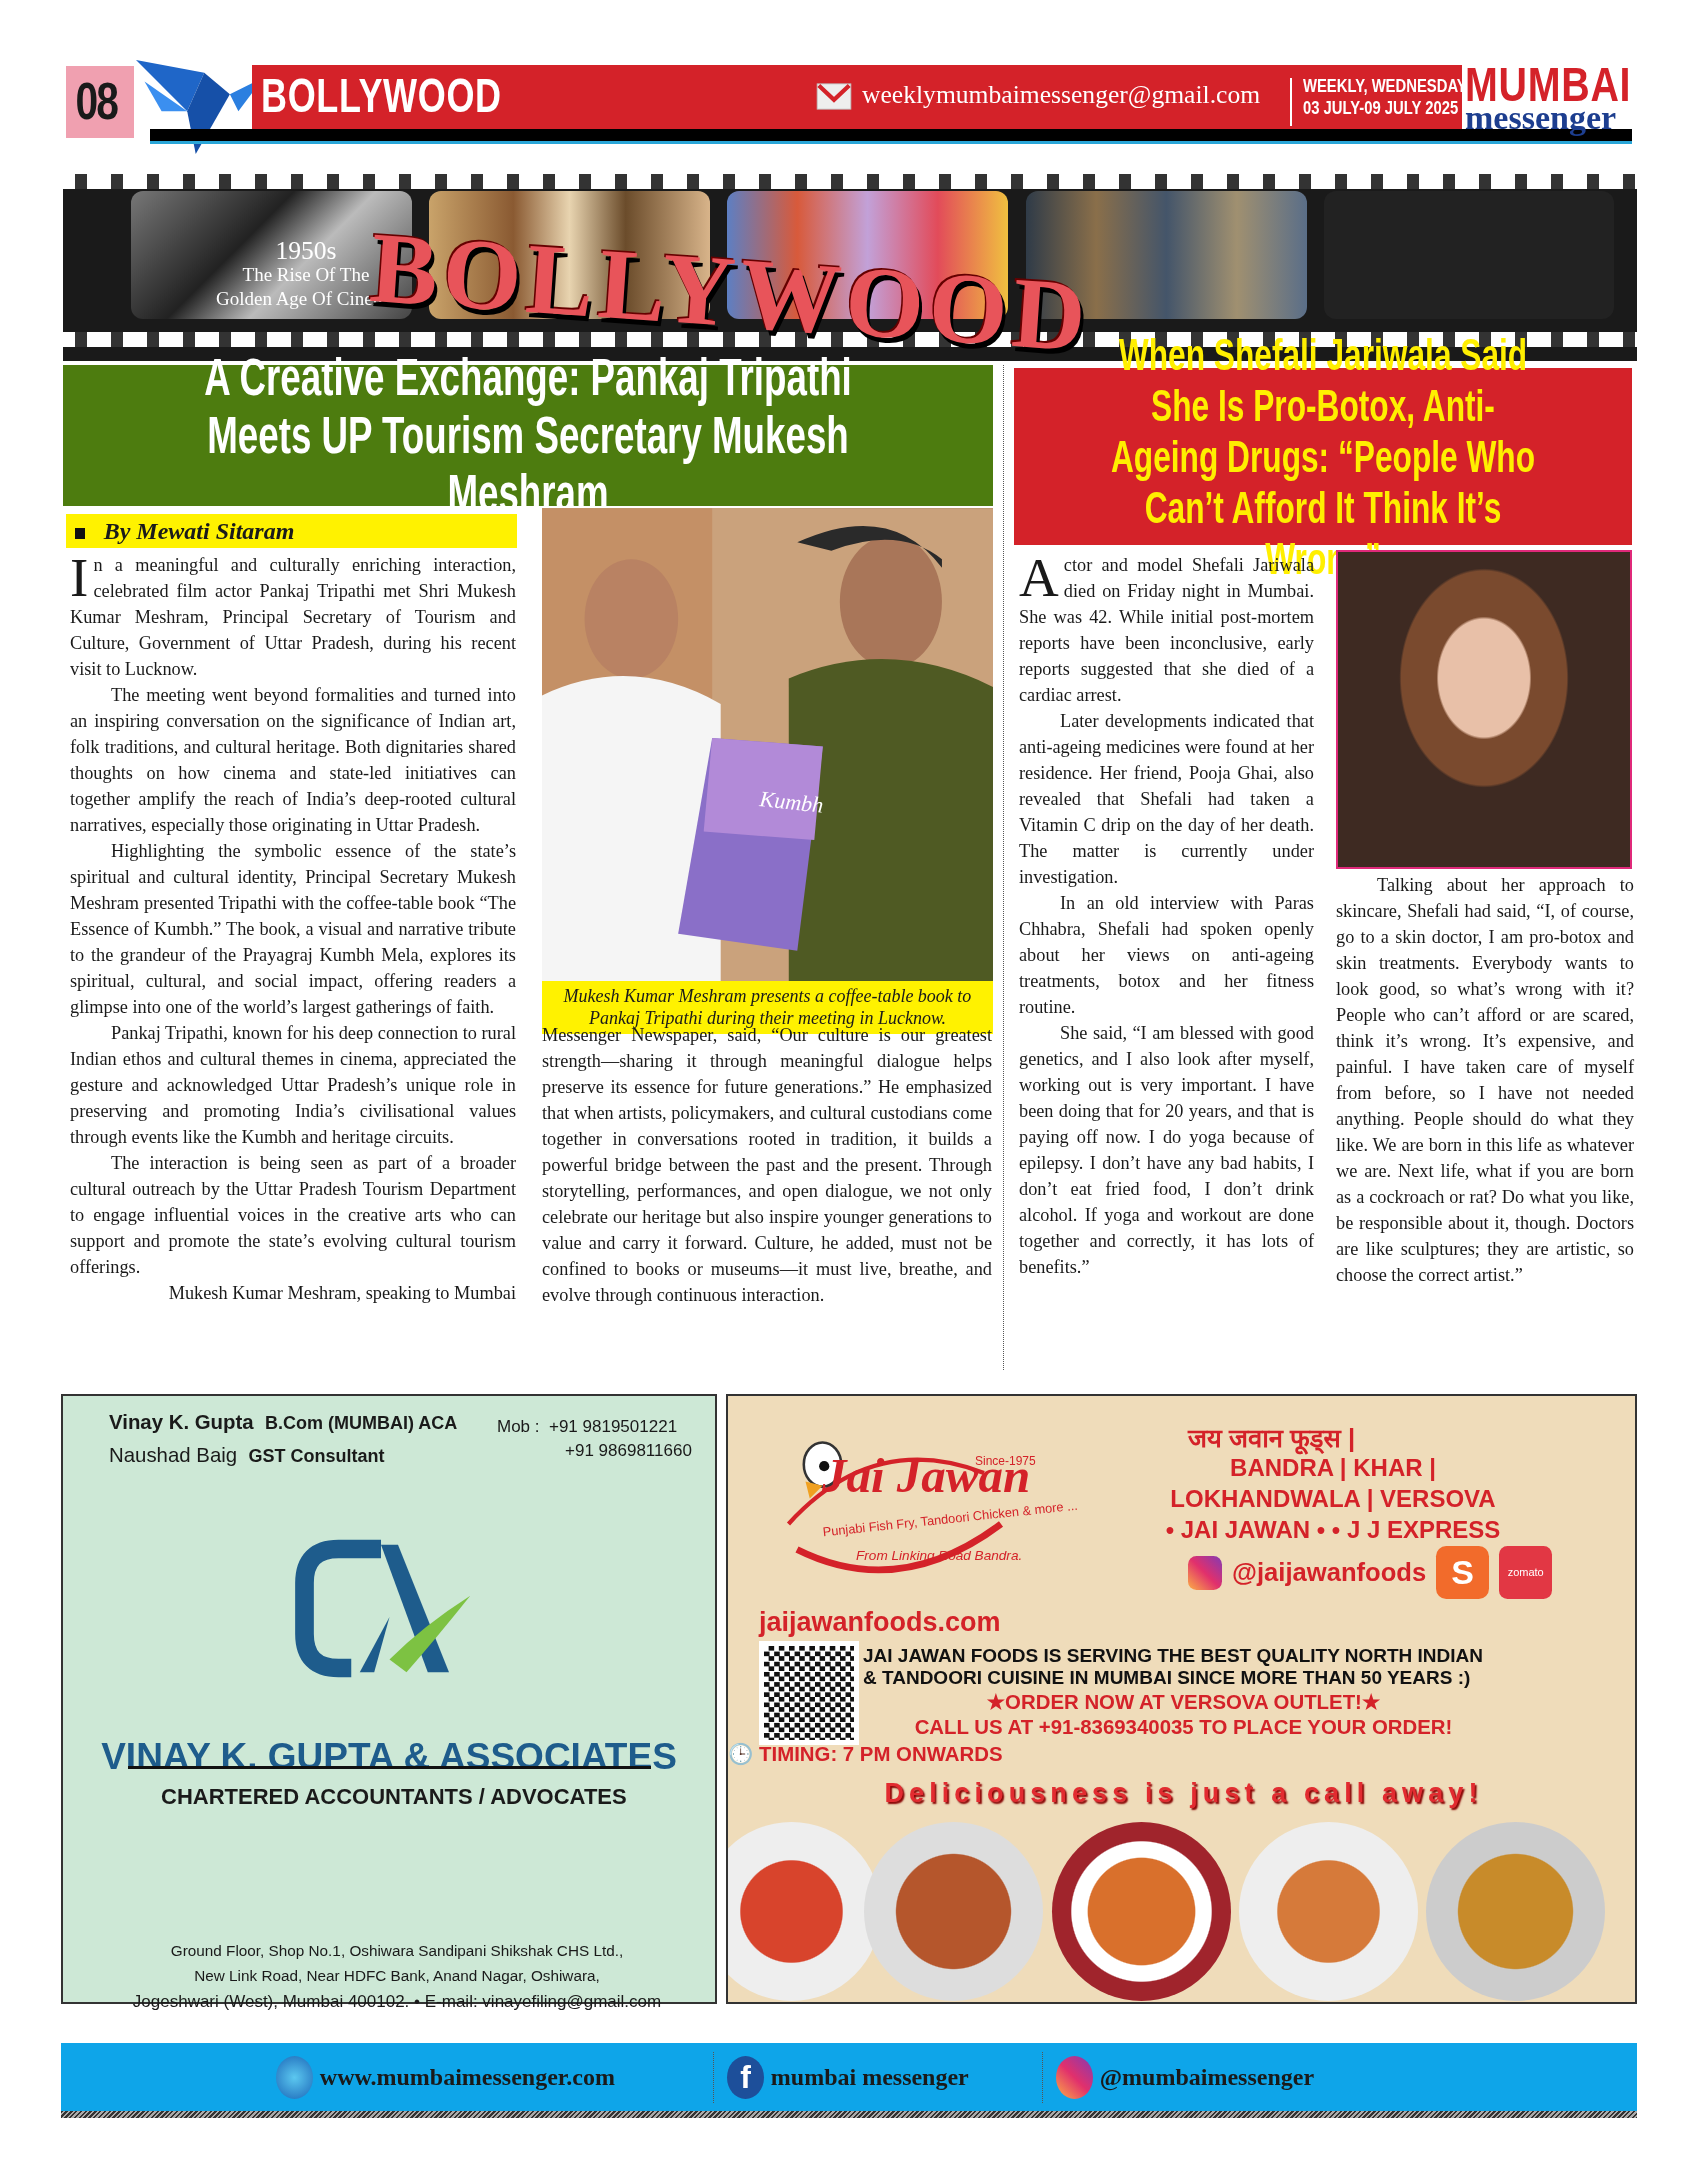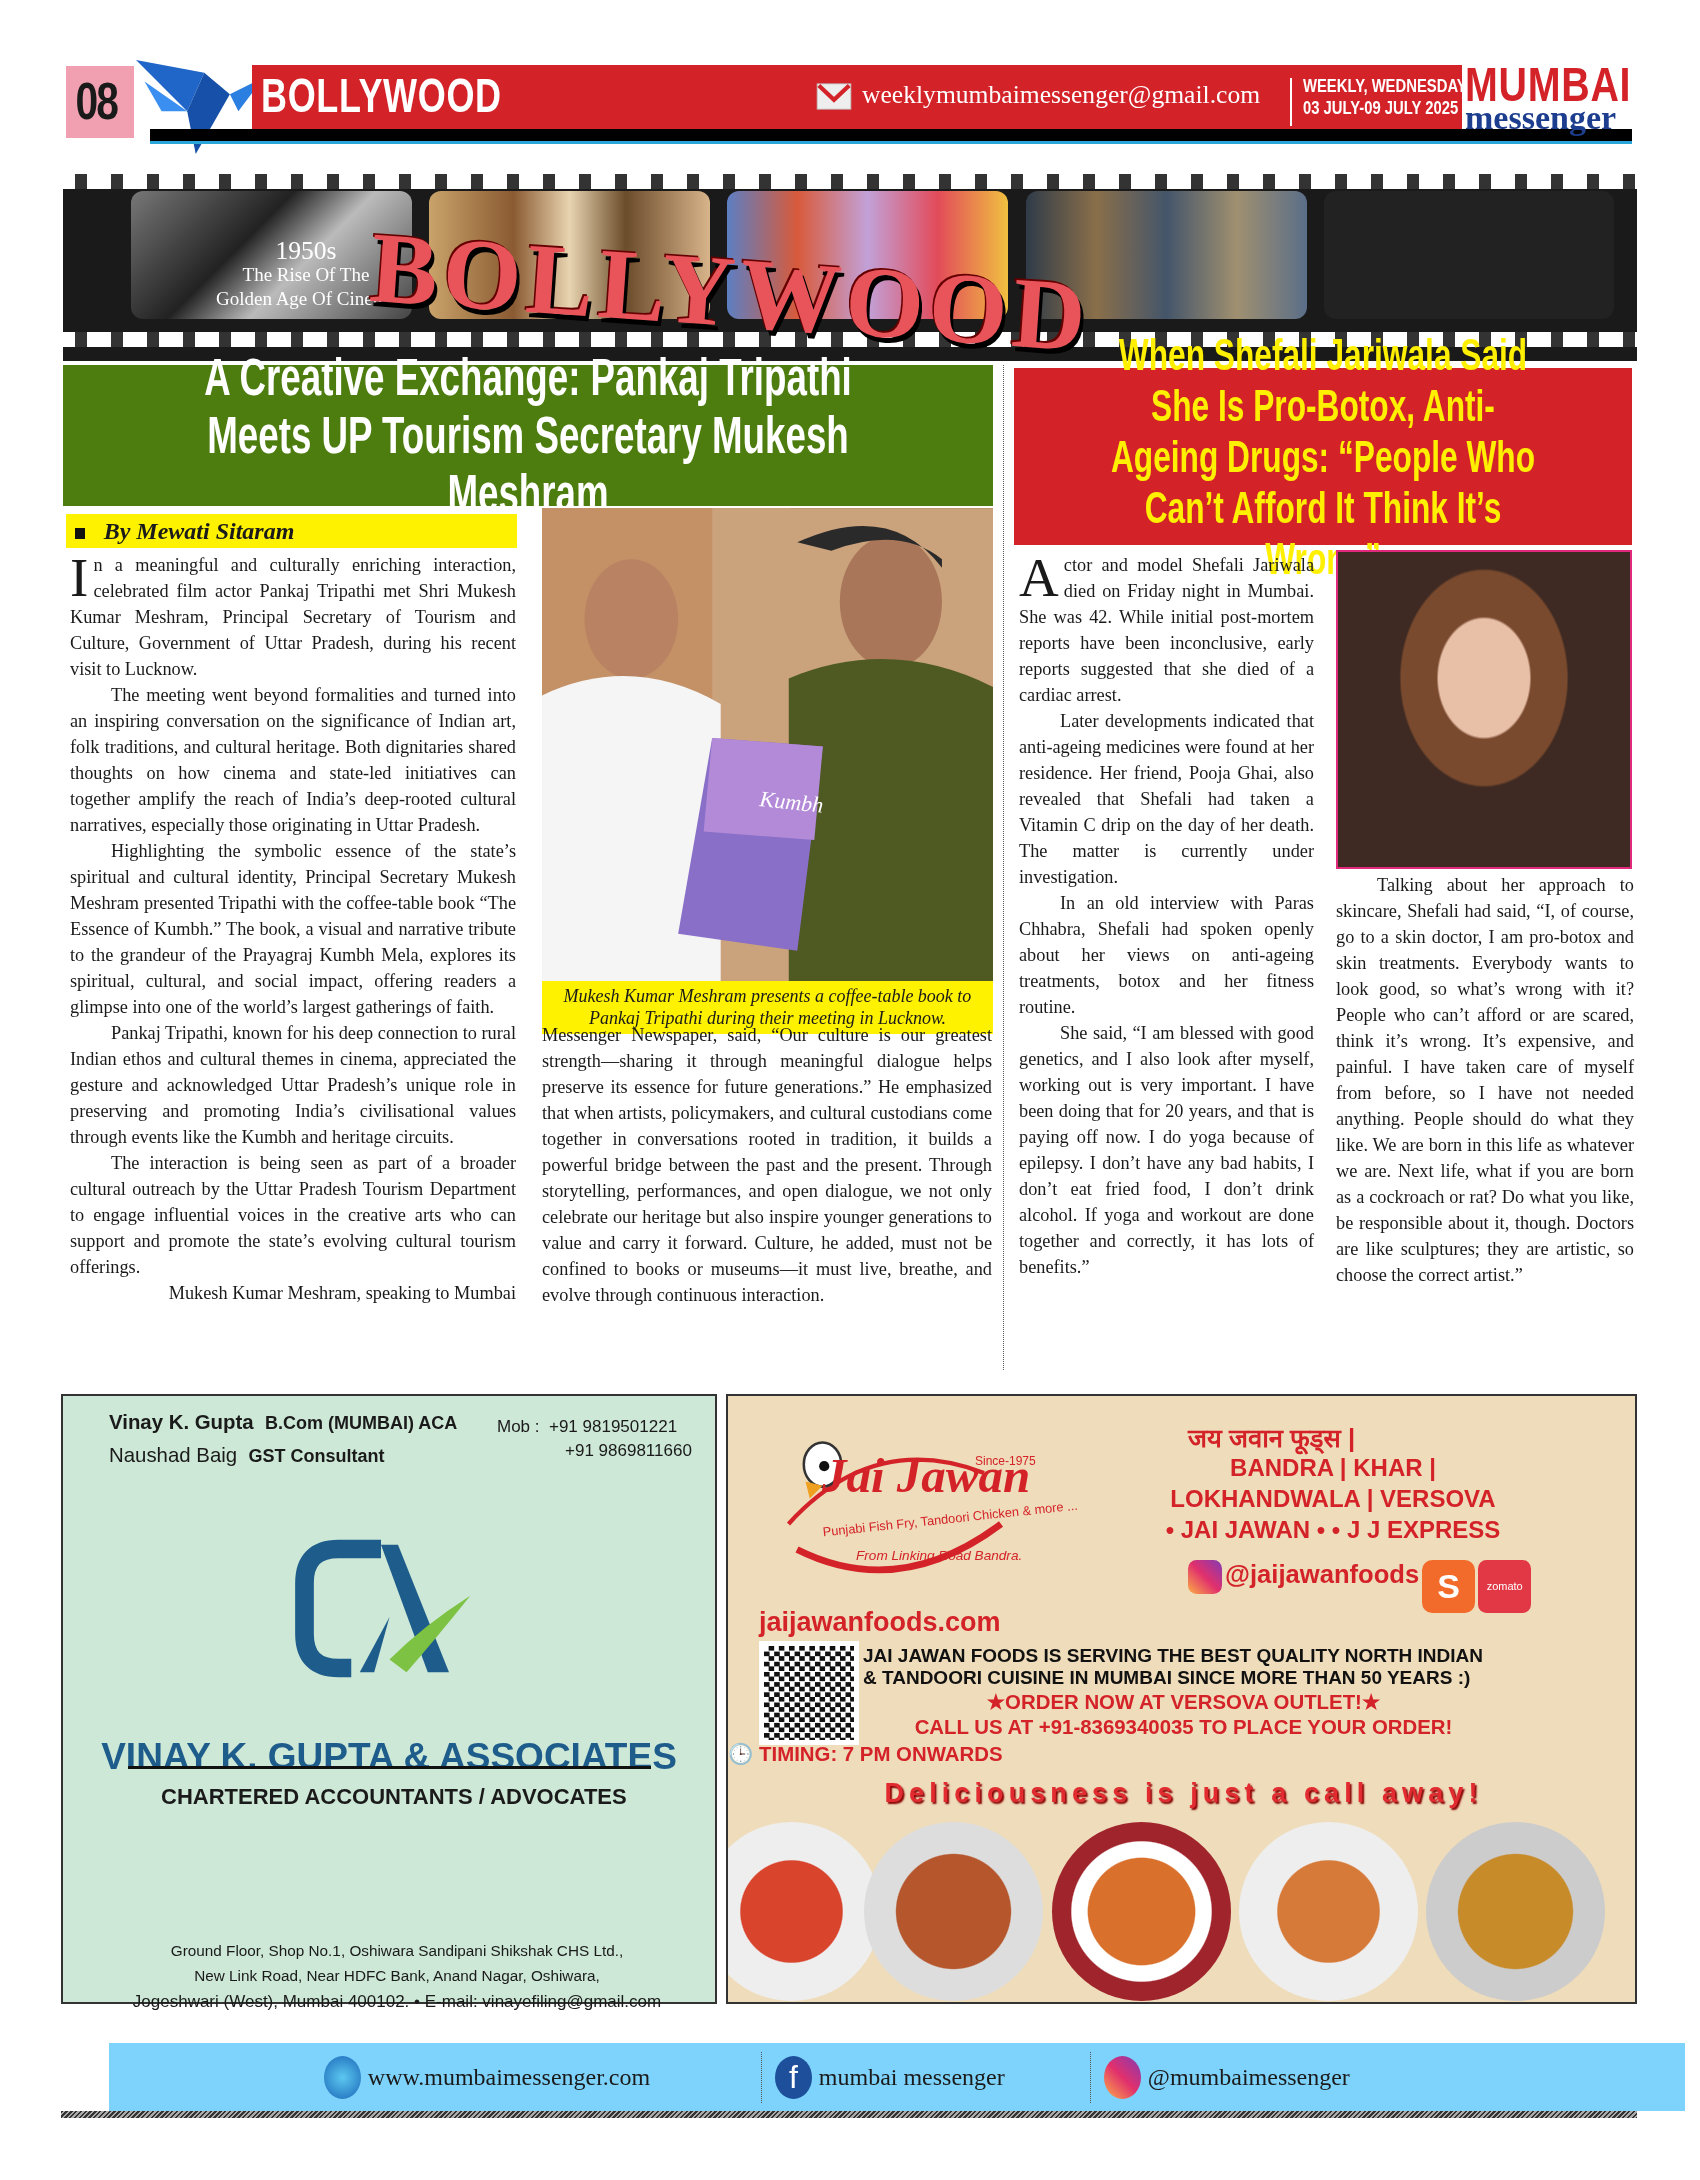--- a/index.html
+++ b/index.html
@@ -58,35 +58,35 @@
   .ad-ca .rule{position:absolute;left:65px;width:523px;top:370px;height:3.4px;background:#111;}
   .ad-ca .sub{position:absolute;left:98px;top:388px;font-weight:bold;font-size:22px;}
   .ad-ca .addr{position:absolute;left:8px;width:100%;top:566px;text-align:center;font-size:15.3px;line-height:25.6px;font-weight:normal;}
   .ad-jj{left:726px;top:1394px;width:911px;height:610px;background:#efdcba;border:2.6px solid #333;box-sizing:border-box;font-family:"Liberation Sans",sans-serif;overflow:hidden;}
   .jj-logo{position:absolute;left:94px;top:51px;font-family:"Liberation Serif",serif;font-weight:bold;font-size:49px;color:#d42229;font-style:italic;}
   .jj-since{position:absolute;left:247px;top:58px;font-size:12px;color:#d42229;}
   .jj-tag{position:absolute;left:94px;top:115px;font-size:12.8px;color:#d42229;transform:rotate(-6deg);}
   .jj-from{position:absolute;left:128px;top:152px;font-size:13.6px;color:#d42229;font-style:italic;}
   .jj-hindi{position:absolute;left:460px;top:24px;color:#d42229;font-size:25.6px;font-weight:bold;}
   .jj-branches{position:absolute;left:426px;top:56px;width:358px;text-align:center;color:#d42229;font-weight:bold;font-size:24px;line-height:31px;}
-  .jj-social{position:absolute;left:460px;top:150px;display:flex;align-items:flex-start;gap:3px;margin-top:14px;}
+  .jj-social{position:absolute;left:460px;top:150px;display:flex;align-items:center;gap:10px;}
   .jj-handle{font-weight:bold;font-size:25.6px;color:#d42229;}
   .swiggy{width:53px;height:53px;border-radius:10.2px;background:#f26b2b;color:#fff;font-weight:bold;font-size:34px;text-align:center;line-height:53px;}
   .zomato{width:53px;height:53px;border-radius:8.5px;background:#e23744;color:#fff;font-size:11px;font-weight:normal;text-align:center;line-height:53px;}
   .jj-web{position:absolute;left:31px;top:211px;font-weight:bold;font-size:27px;color:#d42229;}
   .qr{position:absolute;left:31px;top:245px;width:90px;height:94px;background:repeating-conic-gradient(#111 0 25%,#fff 0 50%) 0 0/10.2px 10.2px;border:5.1px solid #fff;}
   .jj-desc{position:absolute;left:135px;top:249px;font-weight:bold;font-size:19px;line-height:22px;color:#111;}
   .jj-order{position:absolute;left:0;width:911px;top:294px;text-align:center;font-weight:bold;font-size:20.4px;color:#d42229;line-height:25.6px;}
   .jj-call{position:absolute;left:0;width:911px;top:320px;text-align:center;font-weight:bold;font-size:20.4px;color:#d42229;}
   .jj-time{position:absolute;left:0;width:911px;top:346px;text-align:left;font-weight:bold;font-size:20.4px;color:#d42229;}
   .jj-slogan{position:absolute;left:0;width:911px;top:382px;text-align:center;font-weight:bold;font-size:27px;color:#e22b30;letter-spacing:5.1px;text-shadow:1.7px 1.7px 1.7px #800;}
   .dishes{position:absolute;left:0;top:426px;width:100%;height:179px;}
   .dish{position:absolute;top:0;width:179px;height:179px;border-radius:50%;}
   
-  .footer{left:61px;top:2043px;width:1576px;height:68px;background:#7dd3fc;font-family:"Liberation Serif",serif;font-weight:normal;font-size:24px;margin-left:48px;}
+  .footer{left:61px;top:2043px;width:1576px;height:68px;background:#0ea5e9;font-family:"Liberation Serif",serif;font-weight:bold;font-size:24px;}
   .footer-stripe{left:61px;top:2111px;width:1576px;height:6.8px;background:repeating-linear-gradient(135deg,#333 0 1.7px,#aaa 1.7px 3.4px);}
   .f-item{position:absolute;top:12px;display:flex;align-items:center;gap:6.8px;height:44px;}
   .f-sep{position:absolute;top:8.5px;width:0;height:51px;border-left:1.7px dotted #555;}
   .circle-ico{width:37px;height:43px;border-radius:50%;display:inline-block;}
 </style>
 </head>
 <body>
 
 <div class="abs page-num">08</div>
 <svg class="abs bird" viewBox="0 0 150 110">

